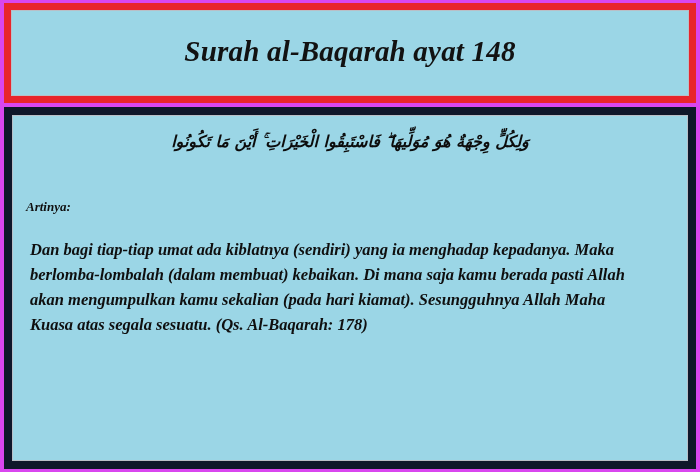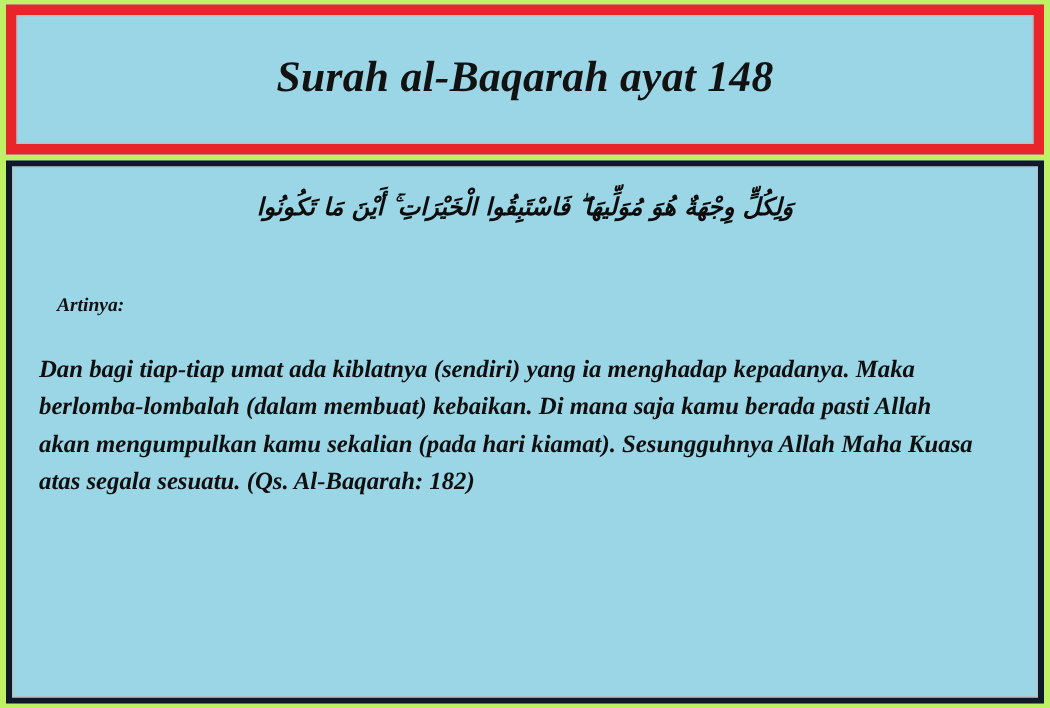--- a/index.html
+++ b/index.html
@@ -13,21 +13,21 @@
     font-family: "Liberation Serif", "DejaVu Serif", serif;
     overflow: hidden;
   }
 
   #slide {
     position: absolute;
     left: 0;
     top: 0;
     width: 700px;
     height: 472px;
-    background: #bef264;
+    background: #d946ef;
   }
 
   
   #title-box {
     position: absolute;
     left: 4px;
     top: 3px;
     width: 692px;
     height: 100px;
     box-sizing: border-box;
@@ -60,21 +60,21 @@
   }
 
   
   #body-box {
     position: absolute;
     left: 4px;
     top: 107px;
     width: 692px;
     height: 362px;
     box-sizing: border-box;
-    border: 4px solid #0f172a;
+    border: 8px solid #0f172a;
     background: #9bd6e6;
   }
   #body-box .inner-hairline {
     position: absolute;
     left: 0;
     top: 0;
     right: 0;
     bottom: 0;
     box-sizing: border-box;
     border: 1px solid #b9bfc7;
@@ -103,21 +103,21 @@
     padding: 4px 20px 0 20px;
     white-space: normal;
   }
   #arabic-block .aline {
     display: block;
   }
 
   
   #artinya-label {
     margin-top: 42px;
-    margin-left: 16px;
+    margin-left: 0;
     font-weight: bold;
     font-style: italic;
     font-size: 13px;
     color: #101010;
   }
   #translation-text {
     margin-top: 22px;
     margin-left: 4px;
     margin-right: 26px;
     font-weight: bold;
@@ -142,18 +142,18 @@
     <div class="inner-hairline"></div>
 
     <div id="body-content">
 
       <div id="arabic-block">
         <span class="aline">وَلِكُلٍّ وِجْهَةٌ هُوَ مُوَلِّيهَا ۖ فَاسْتَبِقُوا الْخَيْرَاتِ ۚ أَيْنَ مَا تَكُونُوا</span>
       </div>
 
       <div id="artinya-label">Artinya:</div>
 
-      <div id="translation-text">Dan bagi tiap-tiap umat ada kiblatnya (sendiri) yang ia menghadap kepadanya. Maka berlomba-lombalah (dalam membuat) kebaikan. Di mana saja kamu berada pasti Allah akan mengumpulkan kamu sekalian (pada hari kiamat). Sesungguhnya Allah Maha Kuasa atas segala sesuatu. (Qs. Al-Baqarah: 182)</div>
+      <div id="translation-text">Dan bagi tiap-tiap umat ada kiblatnya (sendiri) yang ia menghadap kepadanya. Maka berlomba-lombalah (dalam membuat) kebaikan. Di mana saja kamu berada pasti Allah akan mengumpulkan kamu sekalian (pada hari kiamat). Sesungguhnya Allah Maha Kuasa atas segala sesuatu. (Qs. Al-Baqarah: 178)</div>
 
     </div>
   </div>
 
 </div>
 
 </body></html>

